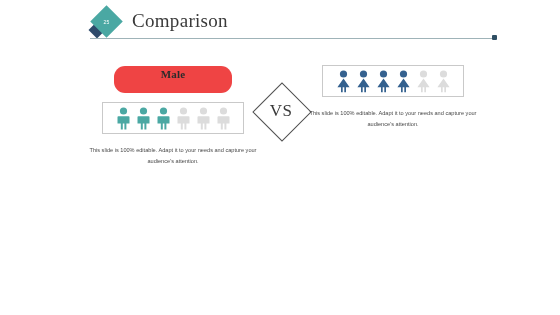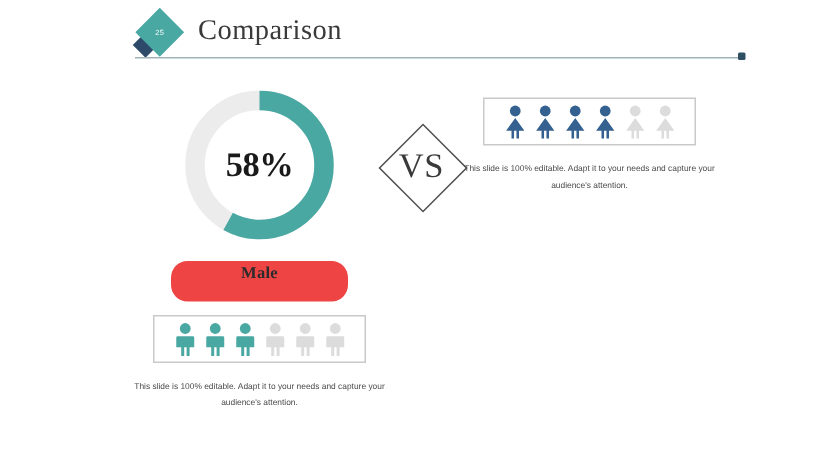--- a/index.html
+++ b/index.html
@@ -176,21 +176,21 @@
     background: #ffffff;
   }
   #vs-text {
     position: absolute;
     left: 0; top: 0;
     width: 58px; height: 58px;
     display: flex;
     align-items: center;
     justify-content: center;
     font-family: "Liberation Serif", serif;
-    font-size: 23px;
+    font-size: 17px;
     color: #3a3a3a;
     letter-spacing: 0.5px;
   }
 </style>
 </head>
 <body>
 
 <div id="header">
 
   <div id="header-diamond-wrap">
@@ -200,27 +200,20 @@
   </div>
 
   <div id="page-title">Comparison</div>
 
   <div id="header-rule"></div>
   <div id="header-rule-dot"></div>
 </div>
 
 <div class="column" id="col-left">
 
-  <div class="donut-wrap">
-    <svg viewBox="0 0 108 108">
-      <circle cx="54" cy="54" r="43" fill="none" stroke="#ececec" stroke-width="13"></circle>
-      <circle id="arc-male" cx="54" cy="54" r="43" fill="none" stroke="#4aa8a3" stroke-width="13" stroke-linecap="butt" transform="rotate(-90 54 54)" stroke-dasharray="156.70 270.18"></circle>
-    </svg>
-    <div class="donut-label">58%</div>
-  </div>
 
   <div class="pill-row">
     <span class="pill">Male</span>
   </div>
 
   <div class="people-box" id="people-male">
       <span>
         <svg width="17" height="23" viewBox="0 0 17 23">
           <circle cx="8.5" cy="4" r="3.6" fill="#4aa8a3"></circle>
           <path d="M3.4 9.2 h10.2 a0.9 0.9 0 0 1 0.9 0.9 v6.4 h-3.1 v5.9 h-2.0 v-5.9 h-1.6 v5.9 h-2.0 v-5.9 h-3.3 v-6.4 a0.9 0.9 0 0 1 0.9 -0.9 z" fill="#4aa8a3"></path>

